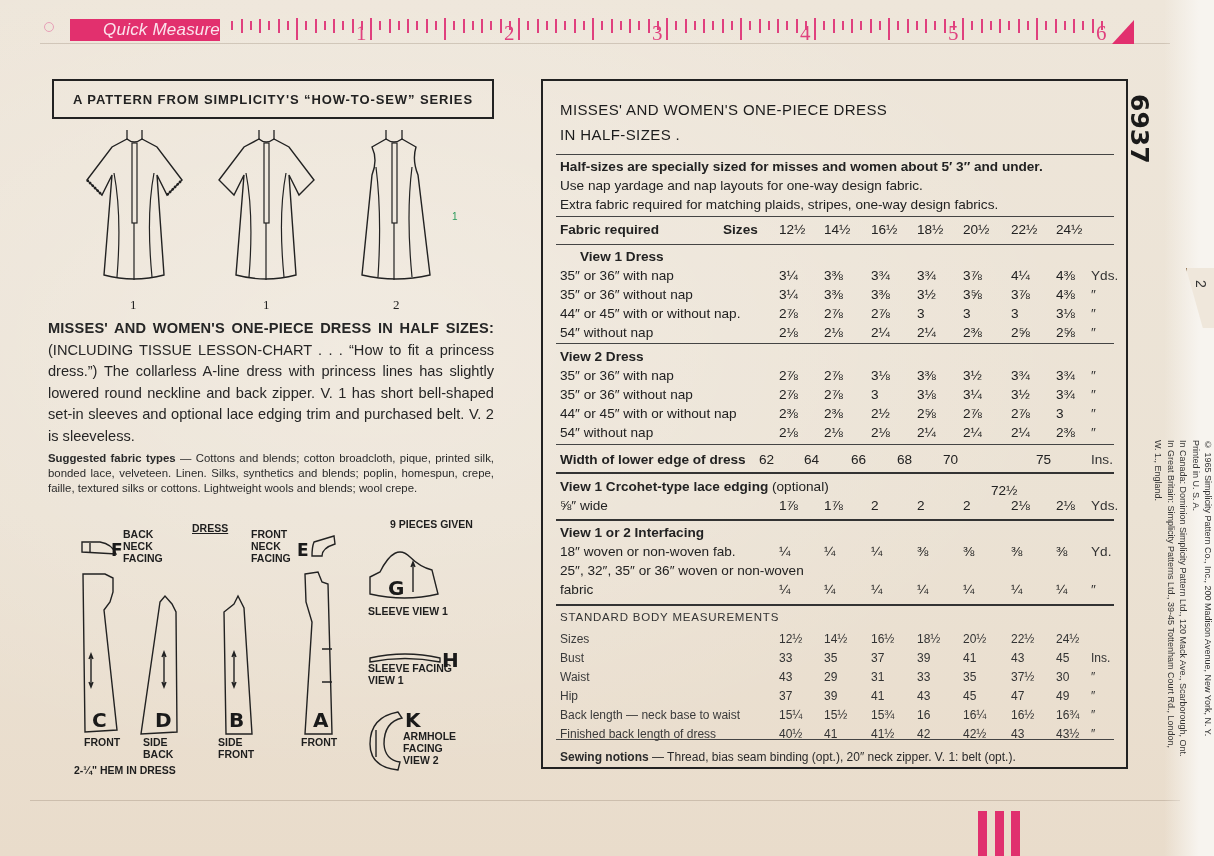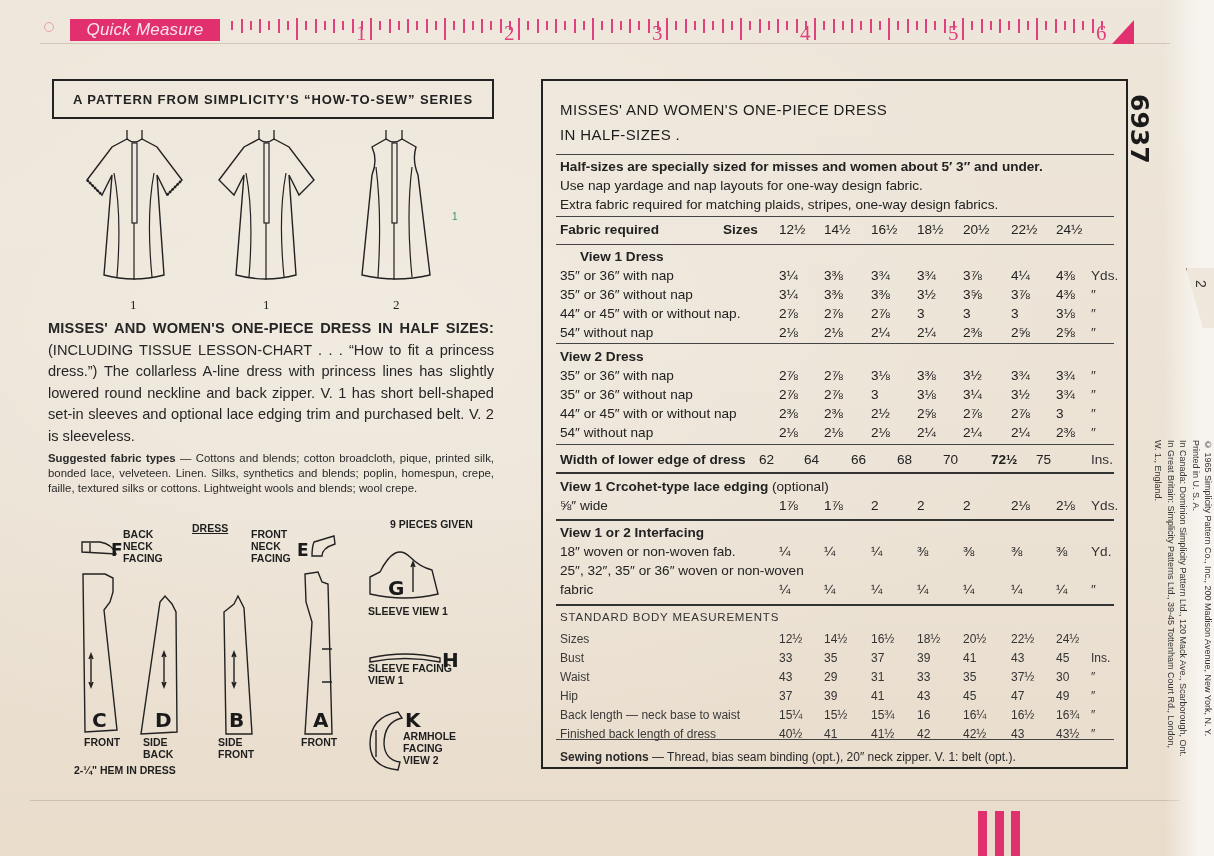--- a/index.html
+++ b/index.html
@@ -28,21 +28,21 @@
 
   
   .ruler { position: absolute; left: 40px; top: 14px; height: 30px; width: 1080px; }
   .ruler .brand-dot {
     position: absolute; left: 4px; top: 8px; width: 10px; height: 10px;
     border: 1px solid #e8a0b8; border-radius: 50%;
   }
   .ruler .quick-measure {
     position: absolute; left: 30px; top: 5px; width: 150px; height: 22px;
     background: #e2306e; color: #fbe3ec;
-    font-style: italic; font-size: 17px; line-height: 22px; text-align: center;
+    font-style: italic; font-size: 17px; line-height: 22px; text-align: right;
     font-family: "Liberation Sans", sans-serif; letter-spacing: 0.2px;
   }
   .ruler .ticks { position: absolute; left: 190px; top: 4px; width: 860px; height: 26px; }
   .ruler .tick { position: absolute; top: 0; width: 2px; background: #e0407e; }
   .ruler .tick.s { height: 9px; top: 3px; }
   .ruler .tick.m { height: 14px; top: 1px; }
   .ruler .tick.l { height: 22px; top: 0; }
   .ruler .num {
     position: absolute; top: 3px; color: #e0407e; font-size: 21px;
     font-family: "Liberation Serif", serif; font-weight: normal;
@@ -486,21 +486,21 @@
           <span class="unit">″</span>
         </div>
         <div class="hr" style="top: 363px;"></div>
         <div class="tbl-row head" style="top: 369px;">
           <span class="lbl">Width of lower edge of dress</span>
           <span class="c" style="left: 199px; font-weight: normal;">62</span>
           <span class="c" style="left: 244px; font-weight: normal;">64</span>
           <span class="c" style="left: 291px; font-weight: normal;">66</span>
           <span class="c" style="left: 337px; font-weight: normal;">68</span>
           <span class="c" style="left: 383px; font-weight: normal;">70</span>
-          <span class="c" style="left: 431px; font-weight: bold;">72½</span>
+          <span class="c" style="left: 431px; font-weight: normal; margin-top: 31px;">72½</span>
           <span class="c" style="left: 476px; font-weight: normal;">75</span>
           <span class="unit" style="font-weight: normal;">Ins.</span>
         </div>
         <div class="hr thick" style="top: 391px;"></div>
         <div class="section-title" style="top: 396px;"><span>View 1   Crcohet-type lace edging</span><span class="opt">   (optional)</span></div>
         <div class="tbl-row" style="top: 415px;">
           <span class="lbl">⅝″ wide</span>
           <span class="c" style="left: 219px;">1⅞</span>
           <span class="c" style="left: 264px;">1⅞</span>
           <span class="c" style="left: 311px;">2</span>

